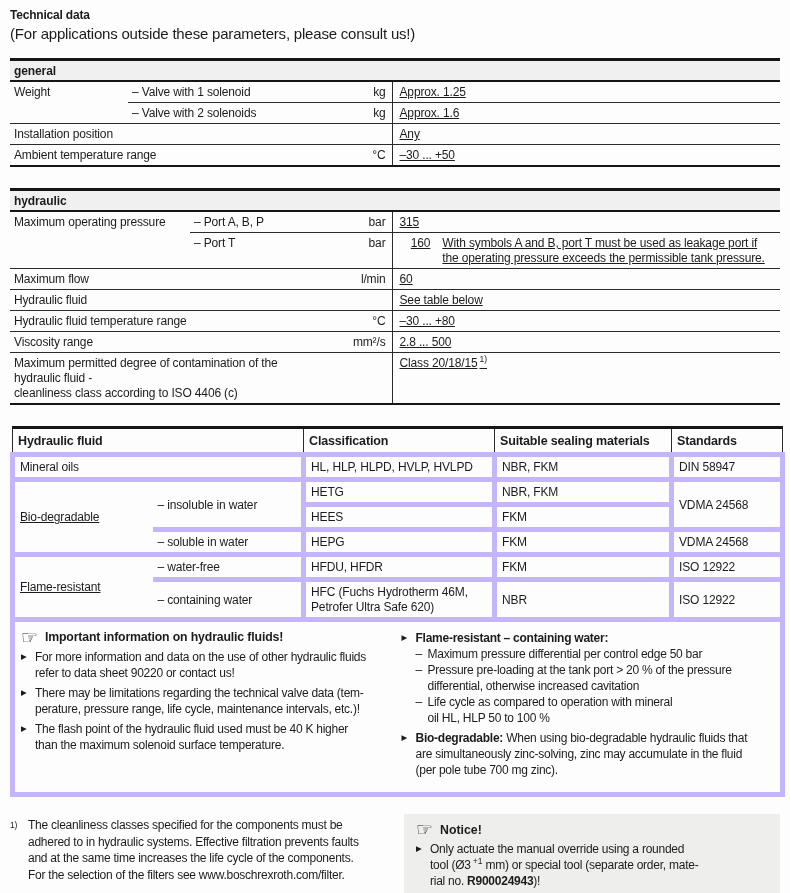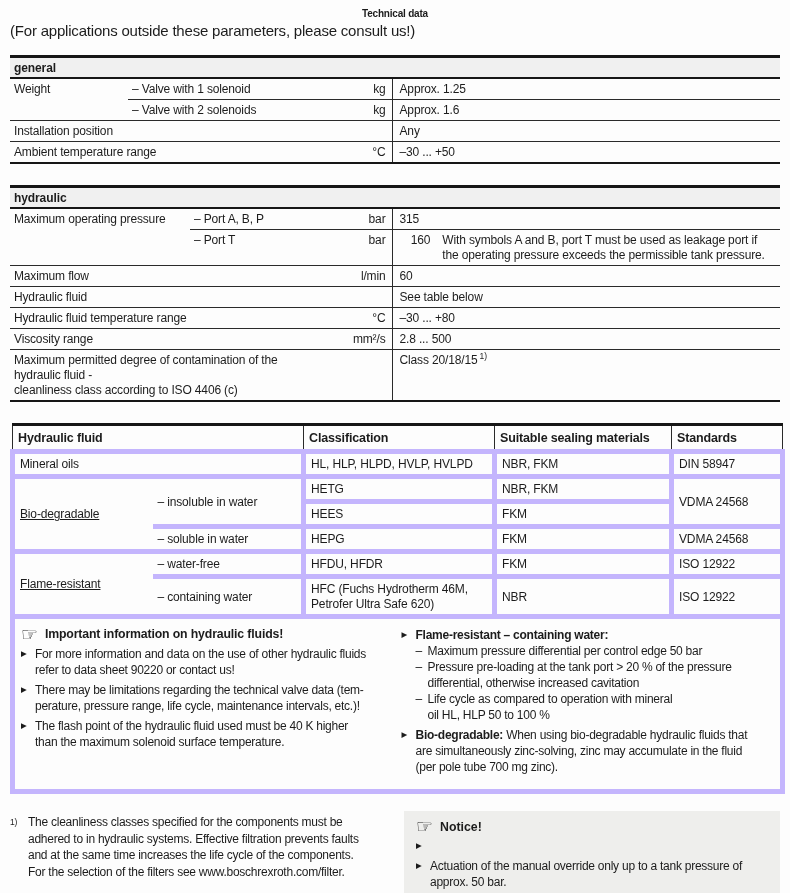--- a/index.html
+++ b/index.html
@@ -4,40 +4,40 @@
 <style>
   html,body{margin:0;padding:0;}
   body{
     width:790px;height:893px;
     background:#fdfdfd;
     color:#1c1c1c;
     font-family:"Liberation Sans","DejaVu Sans",sans-serif;
     overflow:hidden;
   }
   .page{padding:5px 10px 0;}
-  .doc-title{font-size:10px;font-weight:bold;margin:3px 0 0;letter-spacing:-0.2px;text-align:center;}
+  .doc-title{font-size:12px;font-weight:bold;margin:3px 0 0;letter-spacing:-0.2px;}
   .doc-subtitle{font-size:15px;margin:3px 0 16px;letter-spacing:-0.2px;}
 
   
   table.spec{
     width:770px;border-collapse:collapse;table-layout:fixed;
     border-top:3px solid #161616;border-bottom:2px solid #161616;
     margin-bottom:21px;
   }
   table.spec th.band{
     background:#f0f0f0;text-align:left;font-size:12px;font-weight:bold;
     padding:3px 4px 2px;border-bottom:2px solid #161616;letter-spacing:-0.1px;
   }
   table.spec td{
     font-size:12px;line-height:15px;vertical-align:top;
     padding:3px 4px 2px;border-bottom:1px solid #2a2a2a;
     letter-spacing:-0.15px;
   }
   table.spec td.unit{text-align:right;padding-right:6px;}
-  table.spec td.value{border-left:1.5px solid #2a2a2a;padding-left:7px;}
+  table.spec td.value{border-left:1.5px solid #2a2a2a;padding-left:7px;text-decoration:underline;}
   .val-flex{display:flex;gap:12px;justify-content:center;}
   .pre{white-space:pre-line;}
   sup.s{font-size:8.5px;vertical-align:super;line-height:0;letter-spacing:0;margin-left:2px;}
 
   
   table.fluid{
     width:770px;border-collapse:collapse;table-layout:fixed;
     border:1.5px solid #161616;border-top:3px solid #161616;
   }
   table.fluid th{
@@ -290,20 +290,25 @@
 and at the same time increases the life cycle of the components.
 For the selection of the filters see www.boschrexroth.com/filter.</span>
     </div>
     <div class="notice-box">
       <div class="note-title">
         <span class="hand-icon">☞</span>
         <span>Notice!</span>
       </div>
       <div class="bullet-row">
         <span class="bullet-icon">▶</span>
+        <span class="nb-lines">
+          <div><span>Only actuate the manual override using a rounded</span></div>
+          <div><span>tool (Ø3</span><sup class="s">+1</sup><span> mm) or special tool (separate order, mate-</span></div>
+          <div><span>rial no. </span><b class="inline">R900024943</b><span>)!</span></div>
+        </span>
       </div>
       <div class="bullet-row">
         <span class="bullet-icon">▶</span>
         <span class="pre">Actuation of the manual override only up to a tank pressure of
 approx. 50 bar.</span>
       </div>
 
     </div>
   </div>
 

